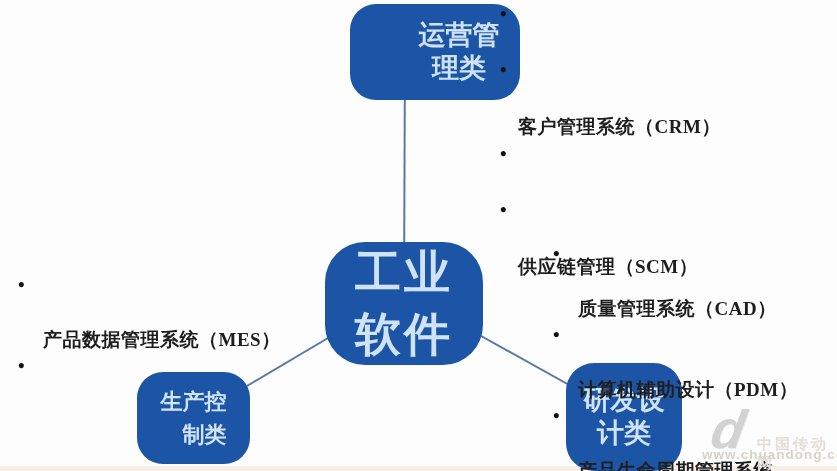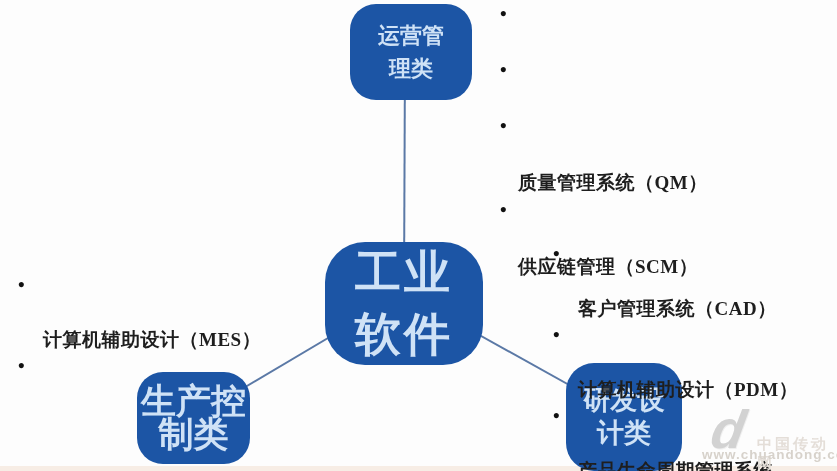--- a/index.html
+++ b/index.html
@@ -6,23 +6,23 @@
   .stage{
     position:relative;width:837px;height:471px;overflow:hidden;
     background:#fdfdfd;font-family:"Liberation Serif","DejaVu Serif",serif;
   }
   .connectors{position:absolute;left:0;top:0;z-index:1;}
   .node{
     position:absolute;z-index:2;background:#1c55a5;color:#cfe2f6;
     display:flex;align-items:center;justify-content:center;text-align:center;
     white-space:pre-line;font-weight:600;
   }
-  .node-ops{left:350px;top:4px;width:122px;height:96px;border-radius:26px;font-size:22px;line-height:33px;}
+  .node-ops{left:350px;top:4px;width:122px;height:96px;border-radius:26px;font-size:27px;line-height:33px;padding-left:48px;}
   .node-center{left:325px;top:215px;width:158px;height:123px;border-radius:40px;font-size:46px;line-height:62px;letter-spacing:3px;margin-top:27px;}
-  .node-prod{left:137px;top:372px;width:113px;height:92px;border-radius:26px;font-size:35px;line-height:33px;}
+  .node-prod{left:137px;top:372px;width:113px;height:92px;border-radius:26px;font-size:22px;line-height:33px;text-align:right;}
   .node-rnd{left:566px;top:363px;width:116px;height:108px;border-radius:28px;font-size:27px;line-height:33px;}
   ul.blist{position:absolute;z-index:2;margin:0;padding:0;list-style:none;}
   ul.blist li{
     position:relative;white-space:pre-line;color:#1e1e1e;
     font-size:19px;font-weight:600;letter-spacing:0.5px;
   }
   ul.blist li .dot{position:absolute;top:-1px;font-size:19px;color:#111;}
   .list-ops{left:488px;top:1px;}
   .list-ops li{line-height:28px;padding-left:30px;}
   .list-ops li .dot{left:12px;}
@@ -72,45 +72,45 @@
     <span>研发设
 计类</span>
   </div>
 
   <ul class="blist list-ops">
     <li>
       <span class="dot">•</span>
     </li>
     <li>
       <span class="dot">•</span>
+      <span>客户管理系统（CRM）</span>
     </li>
     <li>
       <span class="dot">•</span>
-      <span>质量管理系统（QM）</span>
     </li>
     <li>
       <span class="dot">•</span>
       <span>供应链管理（SCM）</span>
     </li>
   </ul>
 
   <ul class="blist list-prod">
     <li>
       <span class="dot">•</span>
-      <span>计算机辅助设计（MES）</span>
+      <span>产品数据管理系统（MES）</span>
     </li>
     <li>
       <span class="dot">•</span>
     </li>
   </ul>
 
   <ul class="blist list-rnd">
     <li>
       <span class="dot">•</span>
-      <span>客户管理系统（CAD）</span>
+      <span>质量管理系统（CAD）</span>
     </li>
     <li>
       <span class="dot">•</span>
       <span>计算机辅助设计（PDM）</span>
     </li>
     <li>
       <span class="dot">•</span>
       <span>产品生命周期管理系统
 （PLM）</span>
     </li>

